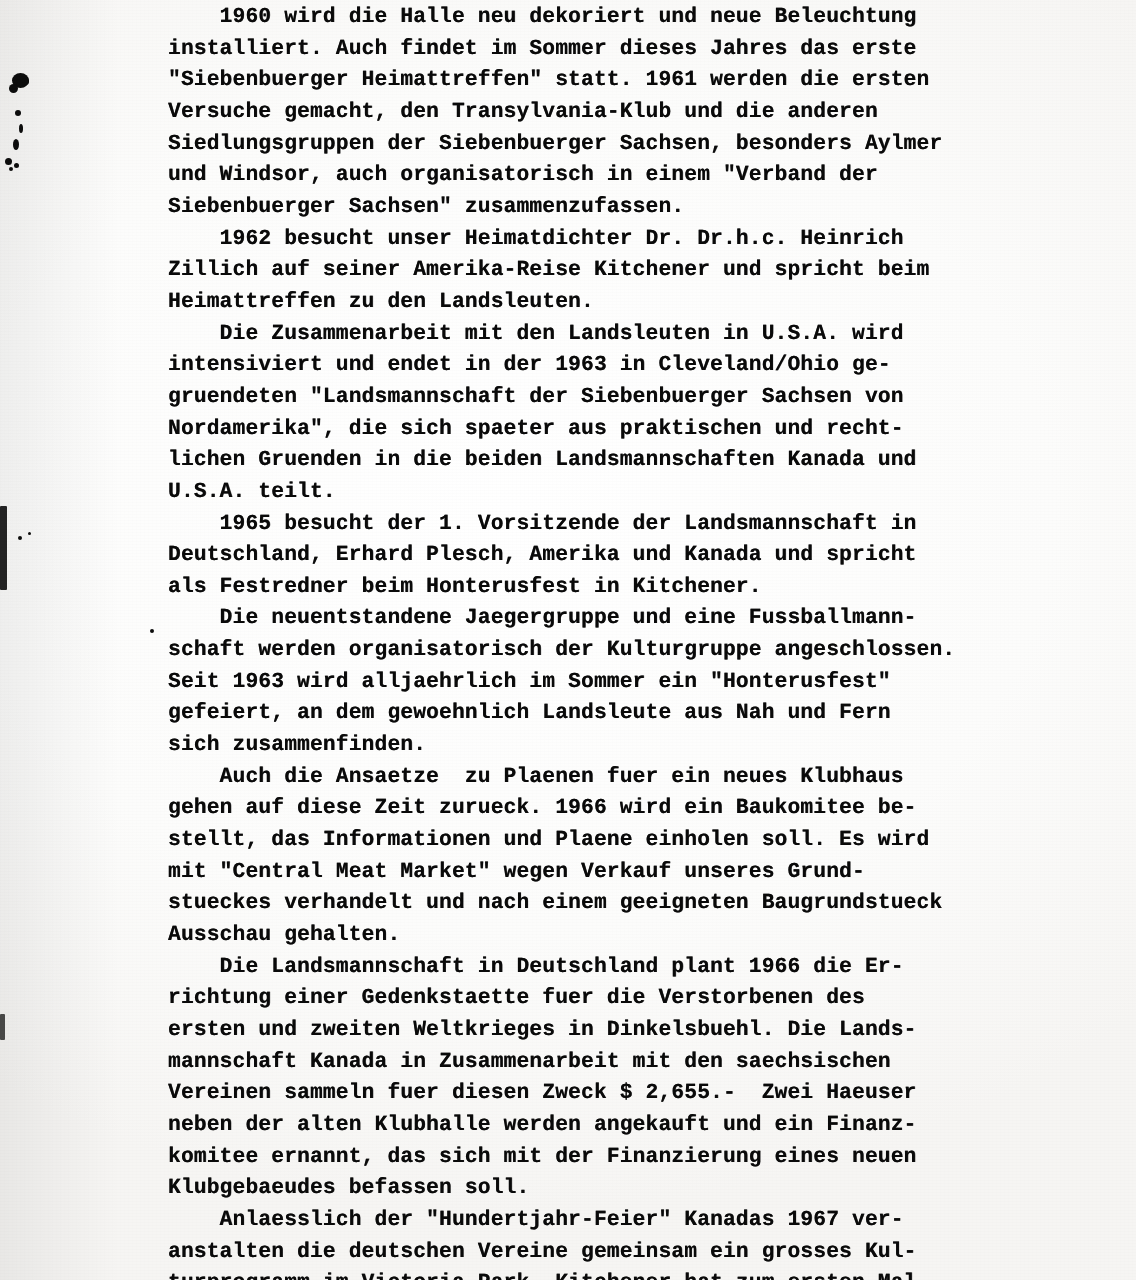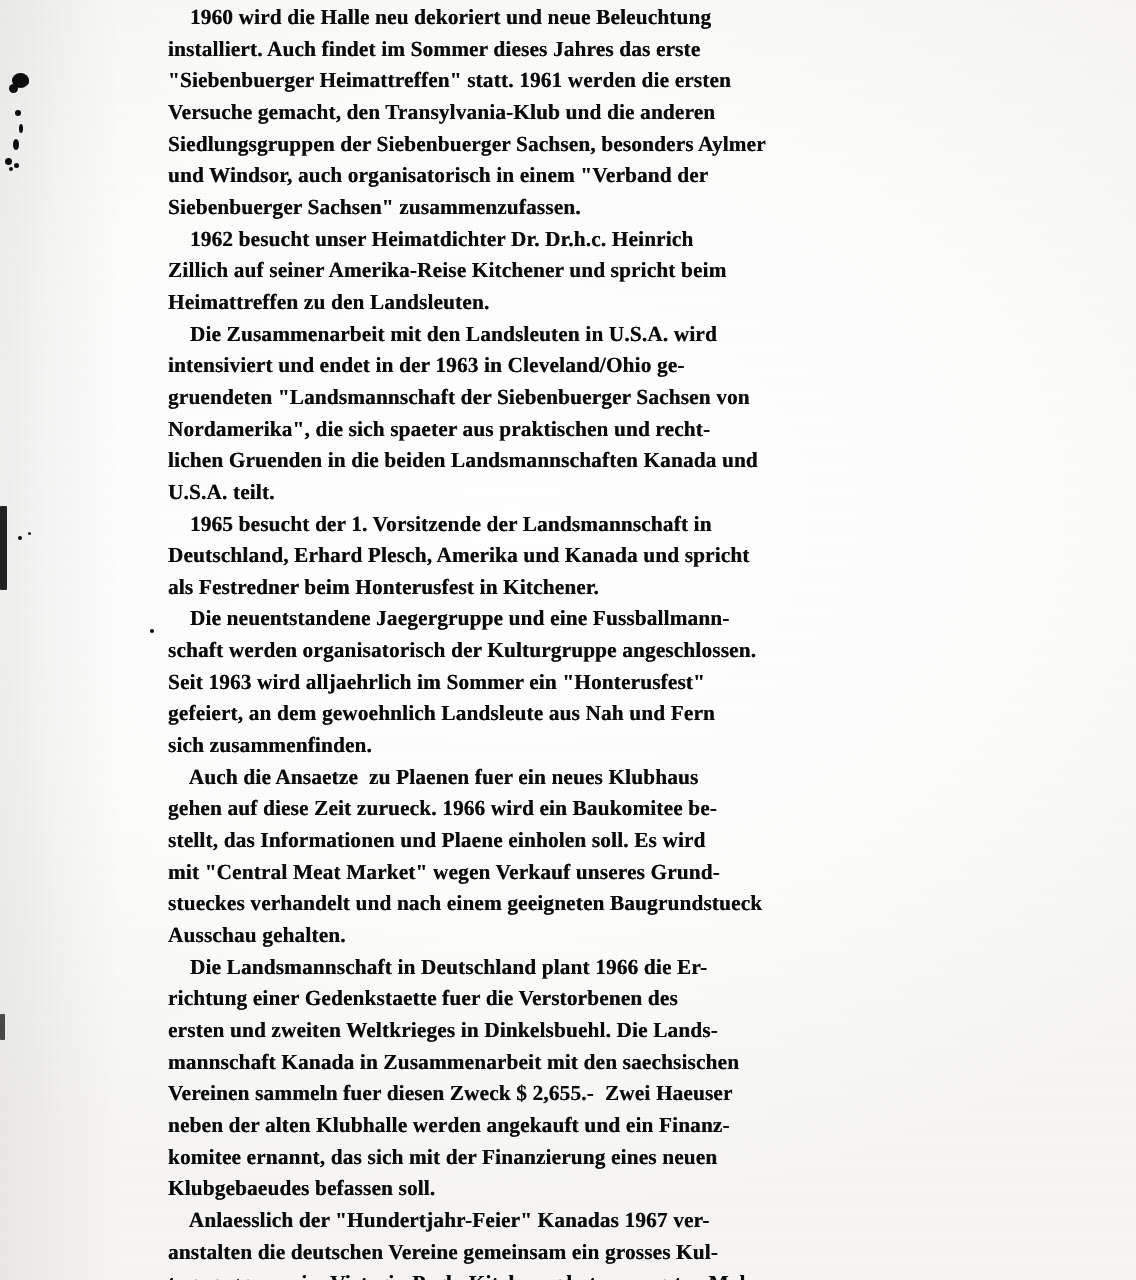--- a/index.html
+++ b/index.html
@@ -7,21 +7,21 @@
     padding: 0;
     background: #ffffff;
   }
 
   #page {
     position: relative;
     width: 1136px;
     height: 1280px;
     background: #fdfdfd;
     overflow: hidden;
-    font-family: Liberation Serif, serif;
+    font-family: Liberation Mono, monospace;
   }
 
   
   #paper-ground {
     position: absolute;
     inset: 0;
     background:
       radial-gradient(ellipse 900px 700px at 45% 40%, #ffffff 0%, #fcfcfb 60%, #f6f5f3 100%);
   }
 

